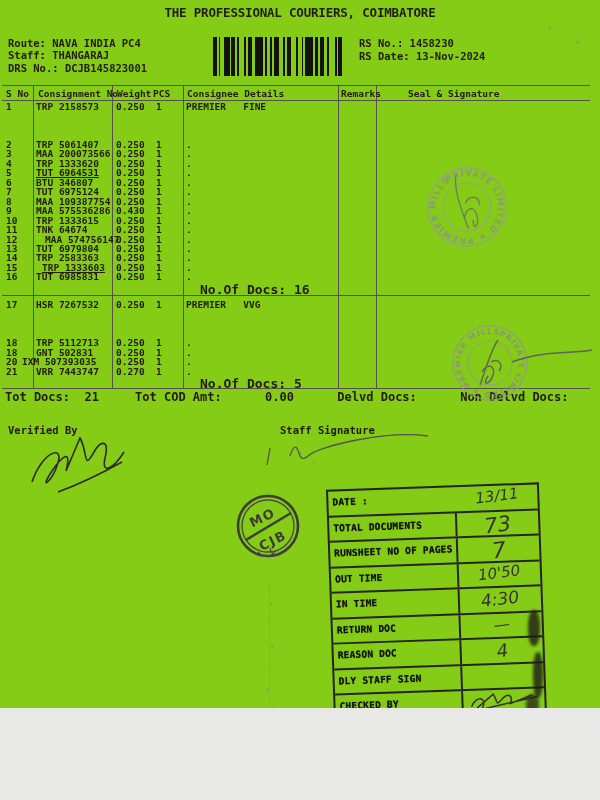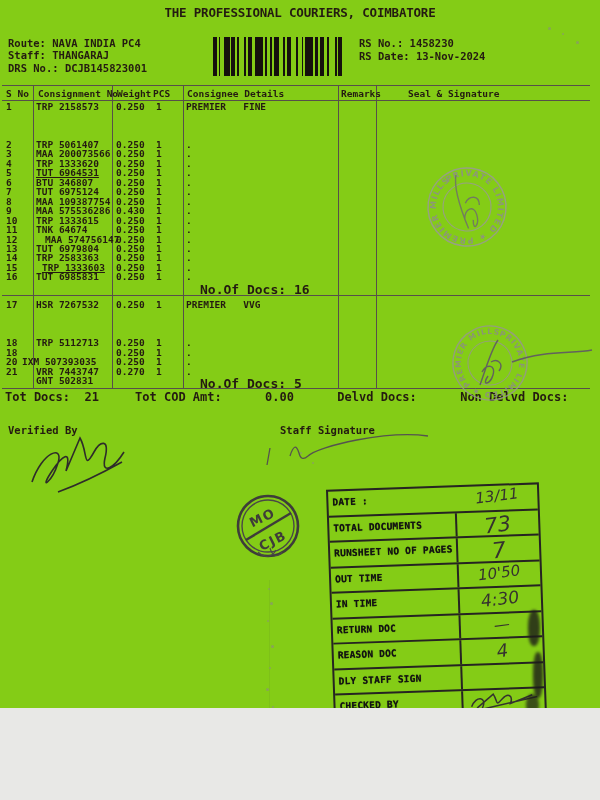--- a/index.html
+++ b/index.html
@@ -234,21 +234,21 @@
       </div>
       <div class="abs" style="left: 0px; top: 252px; width: 588px; height: 9.6px;">
         <span class="row-cell" style="left: 4px; top: 1px; line-height: 9px;">18</span>
         <span class="row-cell" style="left: 34px; top: 1px; line-height: 9px;">TRP 5112713</span>
         <span class="row-cell" style="left: 114px; top: 1px; line-height: 9px;">0.250</span>
         <span class="row-cell" style="left: 154px; top: 1px; line-height: 9px;">1</span>
         <span class="row-cell" style="left: 184px; top: 1px; line-height: 9px;">.</span>
       </div>
       <div class="abs" style="left: 0px; top: 261.6px; width: 588px; height: 9.6px;">
         <span class="row-cell" style="left: 4px; top: 1px; line-height: 9px;">18</span>
-        <span class="row-cell" style="left: 34px; top: 1px; line-height: 9px; margin-top: 28px;">GNT 502831</span>
+        <span class="row-cell" style="left: 34px; top: 1px; line-height: 9px;">GNT 502831</span>
         <span class="row-cell" style="left: 114px; top: 1px; line-height: 9px;">0.250</span>
         <span class="row-cell" style="left: 154px; top: 1px; line-height: 9px;">1</span>
         <span class="row-cell" style="left: 184px; top: 1px; line-height: 9px;">.</span>
       </div>
       <div class="abs" style="left: 0px; top: 271.2px; width: 588px; height: 9.6px;">
         <span class="row-cell" style="left: 4px; top: 1px; line-height: 9px;">20</span>
         <span class="row-cell" style="left: 20px; top: 1px; line-height: 9px;">IXM 507393035</span>
         <span class="row-cell" style="left: 114px; top: 1px; line-height: 9px;">0.250</span>
         <span class="row-cell" style="left: 154px; top: 1px; line-height: 9px;">1</span>
         <span class="row-cell" style="left: 184px; top: 1px; line-height: 9px;">.</span>

